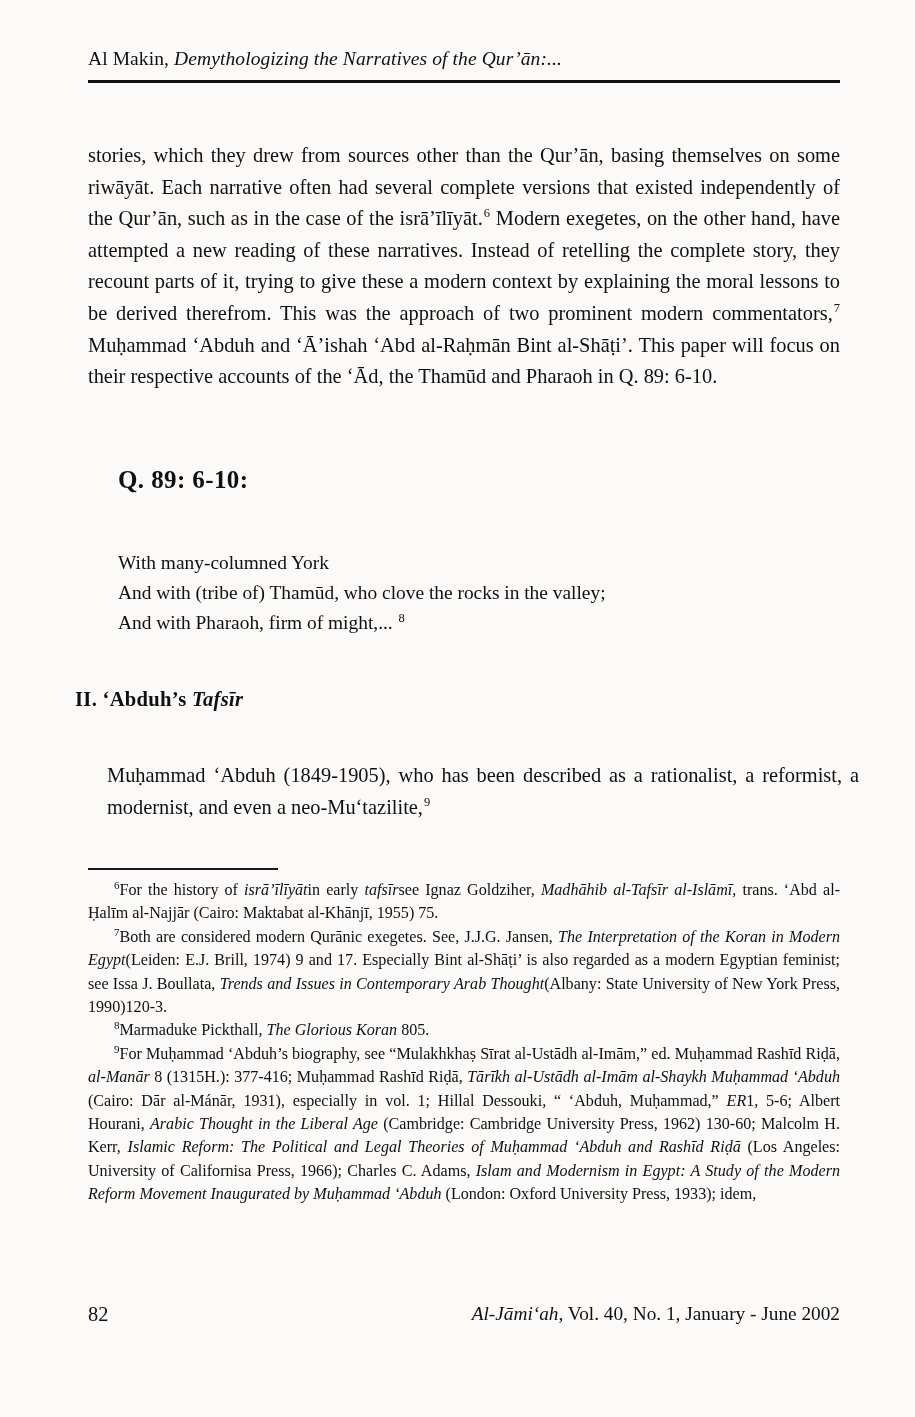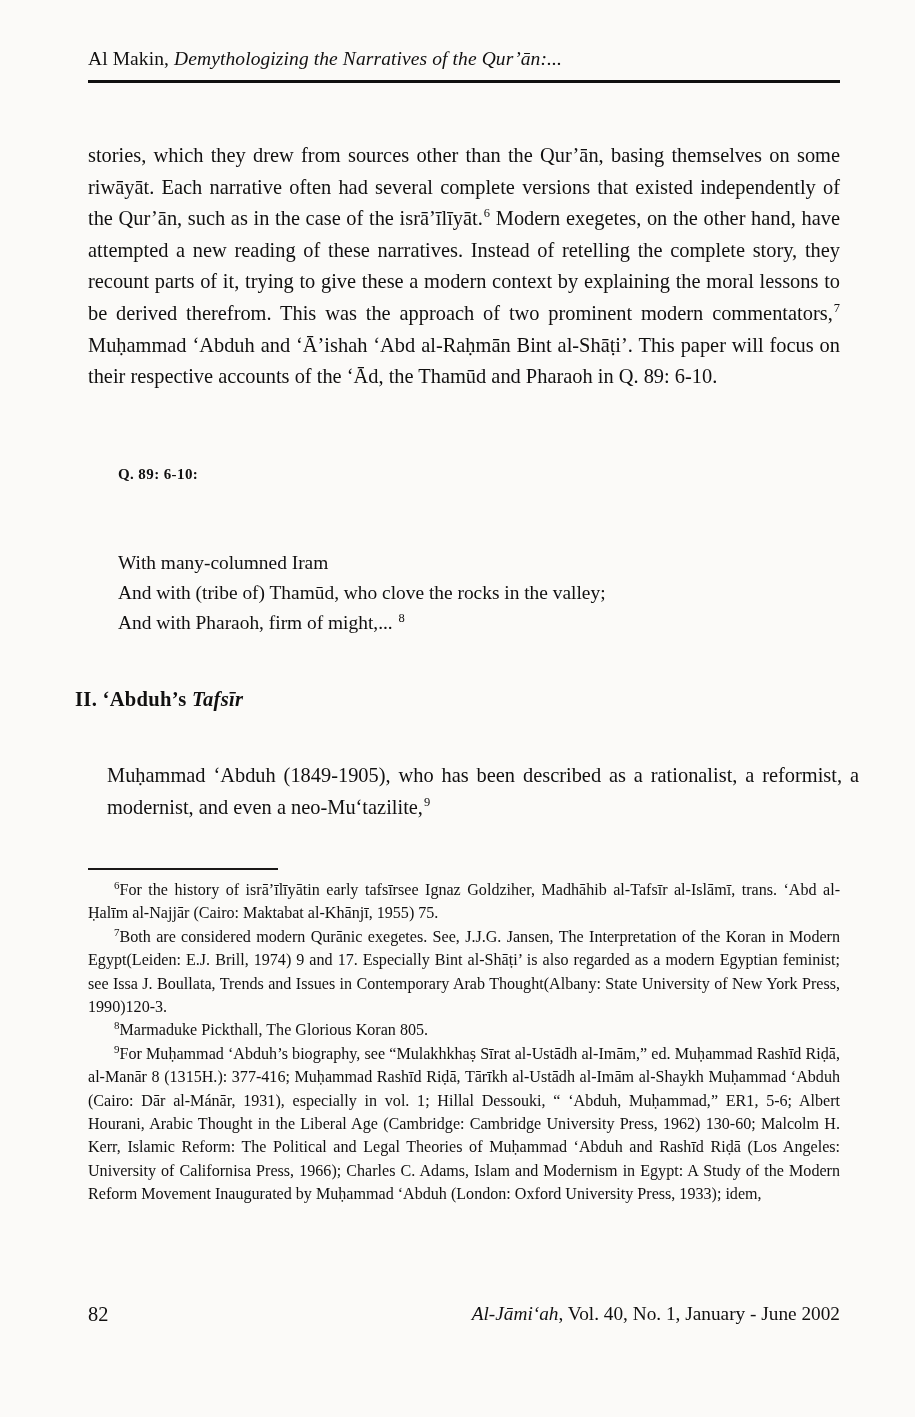--- a/index.html
+++ b/index.html
@@ -70,21 +70,21 @@
     vertical-align: super;
     line-height: 0;
     padding-left: 1px;
   }
 
   
   .q-head {
     position: absolute;
     left: 118px;
     top: 466px;
-    font-size: 15px;
+    font-size: 25px;
     font-weight: bold;
     letter-spacing: 0.4px;
   }
   .q-quote {
     position: absolute;
     left: 118px;
     top: 548px;
     width: 720px;
     font-size: 19.4px;
     line-height: 30px;
@@ -132,21 +132,21 @@
     top: 878px;
     width: 752px;
   }
   .footnotes p {
     margin: 0;
     font-size: 16.1px;
     line-height: 23.4px;
     text-align: justify;
     text-indent: 26px;
   }
-  .footnotes p .ital { }
+  .footnotes p .ital { font-style: italic; }
   .footnotes sup.fnmark {
     font-size: 11px;
     vertical-align: super;
     line-height: 0;
   }
 
   
   .footer-page {
     position: absolute;
     left: 88px;
@@ -172,21 +172,21 @@
   </div>
   <div class="runhead-rule"></div>
 
   <div class="body-block">
     <p class="body"><span>stories, which they drew from sources other than the Qur’ān, basing themselves on some </span><span class="ital">riwāyāt.</span><span> Each narrative often had several complete versions that existed independently of the Qur’ān, such as in the case of the </span><span class="ital">isrā’īlīyāt.</span><sup class="fn">6</sup><span> Modern exegetes, on the other hand, have attempted a new reading of these narratives. Instead of retelling the complete story, they recount parts of it, trying to give these a modern context by explaining the moral lessons to be derived therefrom. This was the approach of two prominent modern commentators,</span><sup class="fn">7</sup><span> Muḥammad ‘Abduh and ‘Ā’ishah ‘Abd al-Raḥmān Bint al-Shāṭi’. This paper will focus on their respective accounts of the ‘Ād, the Thamūd and Pharaoh in Q. 89: 6-10.</span></p>
   </div>
 
   <div class="q-head">Q. 89: 6-10:</div>
 
   <div class="q-quote">
-    <div>With many-columned Iram</div>
+    <div>With many-columned York</div>
     <div>And with (tribe of) Thamūd, who clove the rocks in the valley;</div>
     <div><span>And with Pharaoh, firm of might,... </span><sup class="fn">8</sup></div>
   </div>
 
   <div class="sec-head"><span>II. ‘Abduh’s </span><span class="ital">Tafsīr</span></div>
 
   <div class="after-sec">
     <p><span>Muḥammad ‘Abduh (1849-1905), who has been described as a rationalist, a reformist, a modernist, and even a neo-Mu‘tazilite,</span><sup class="fn">9</sup></p>
   </div>
 

